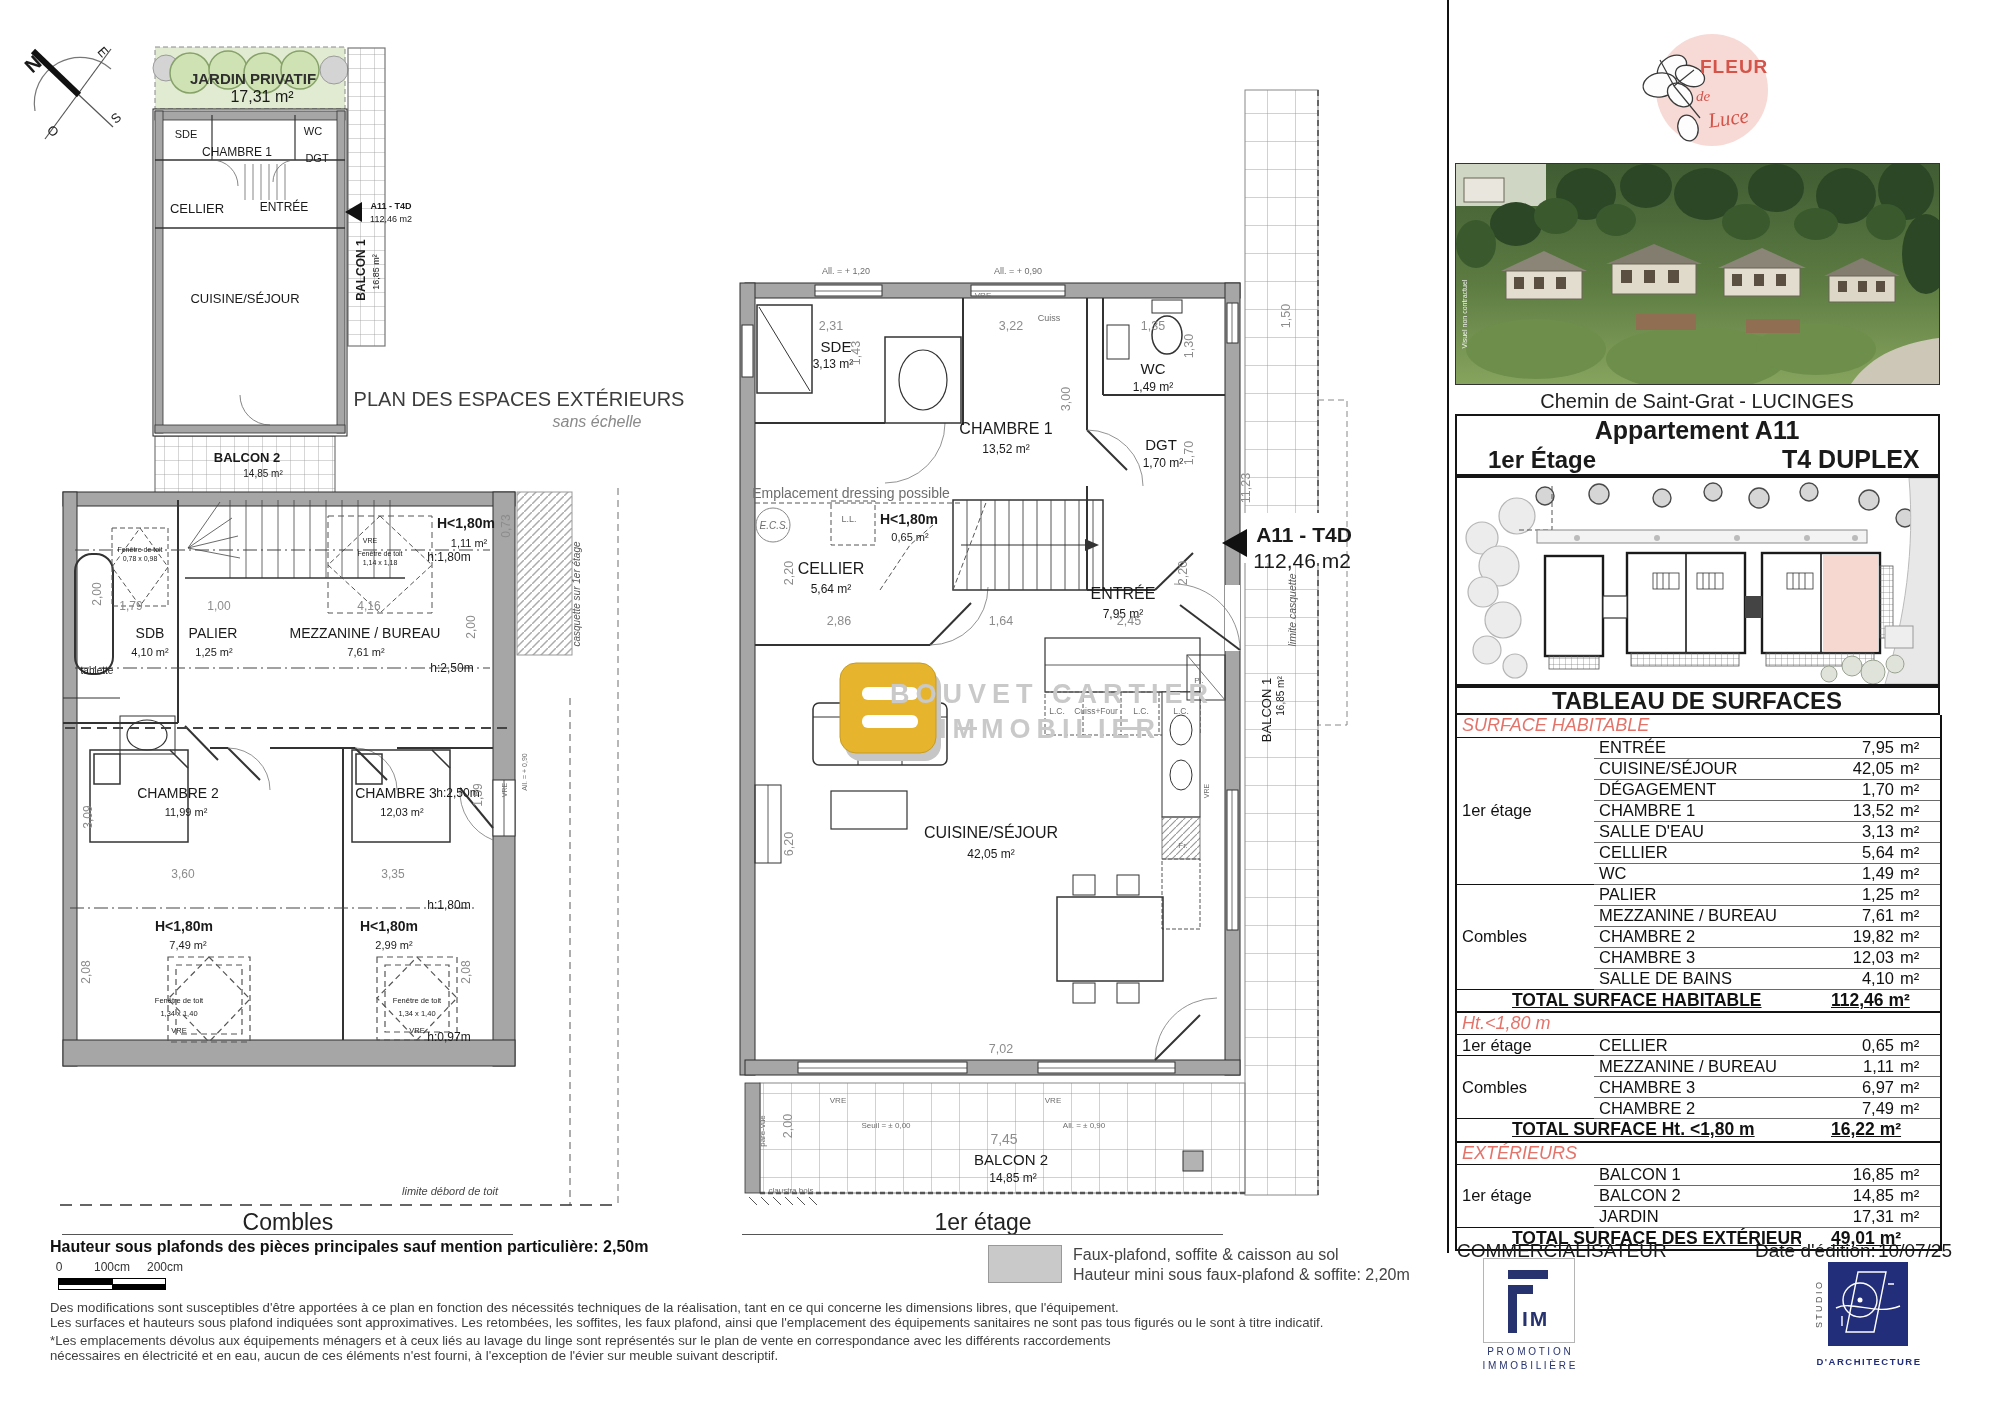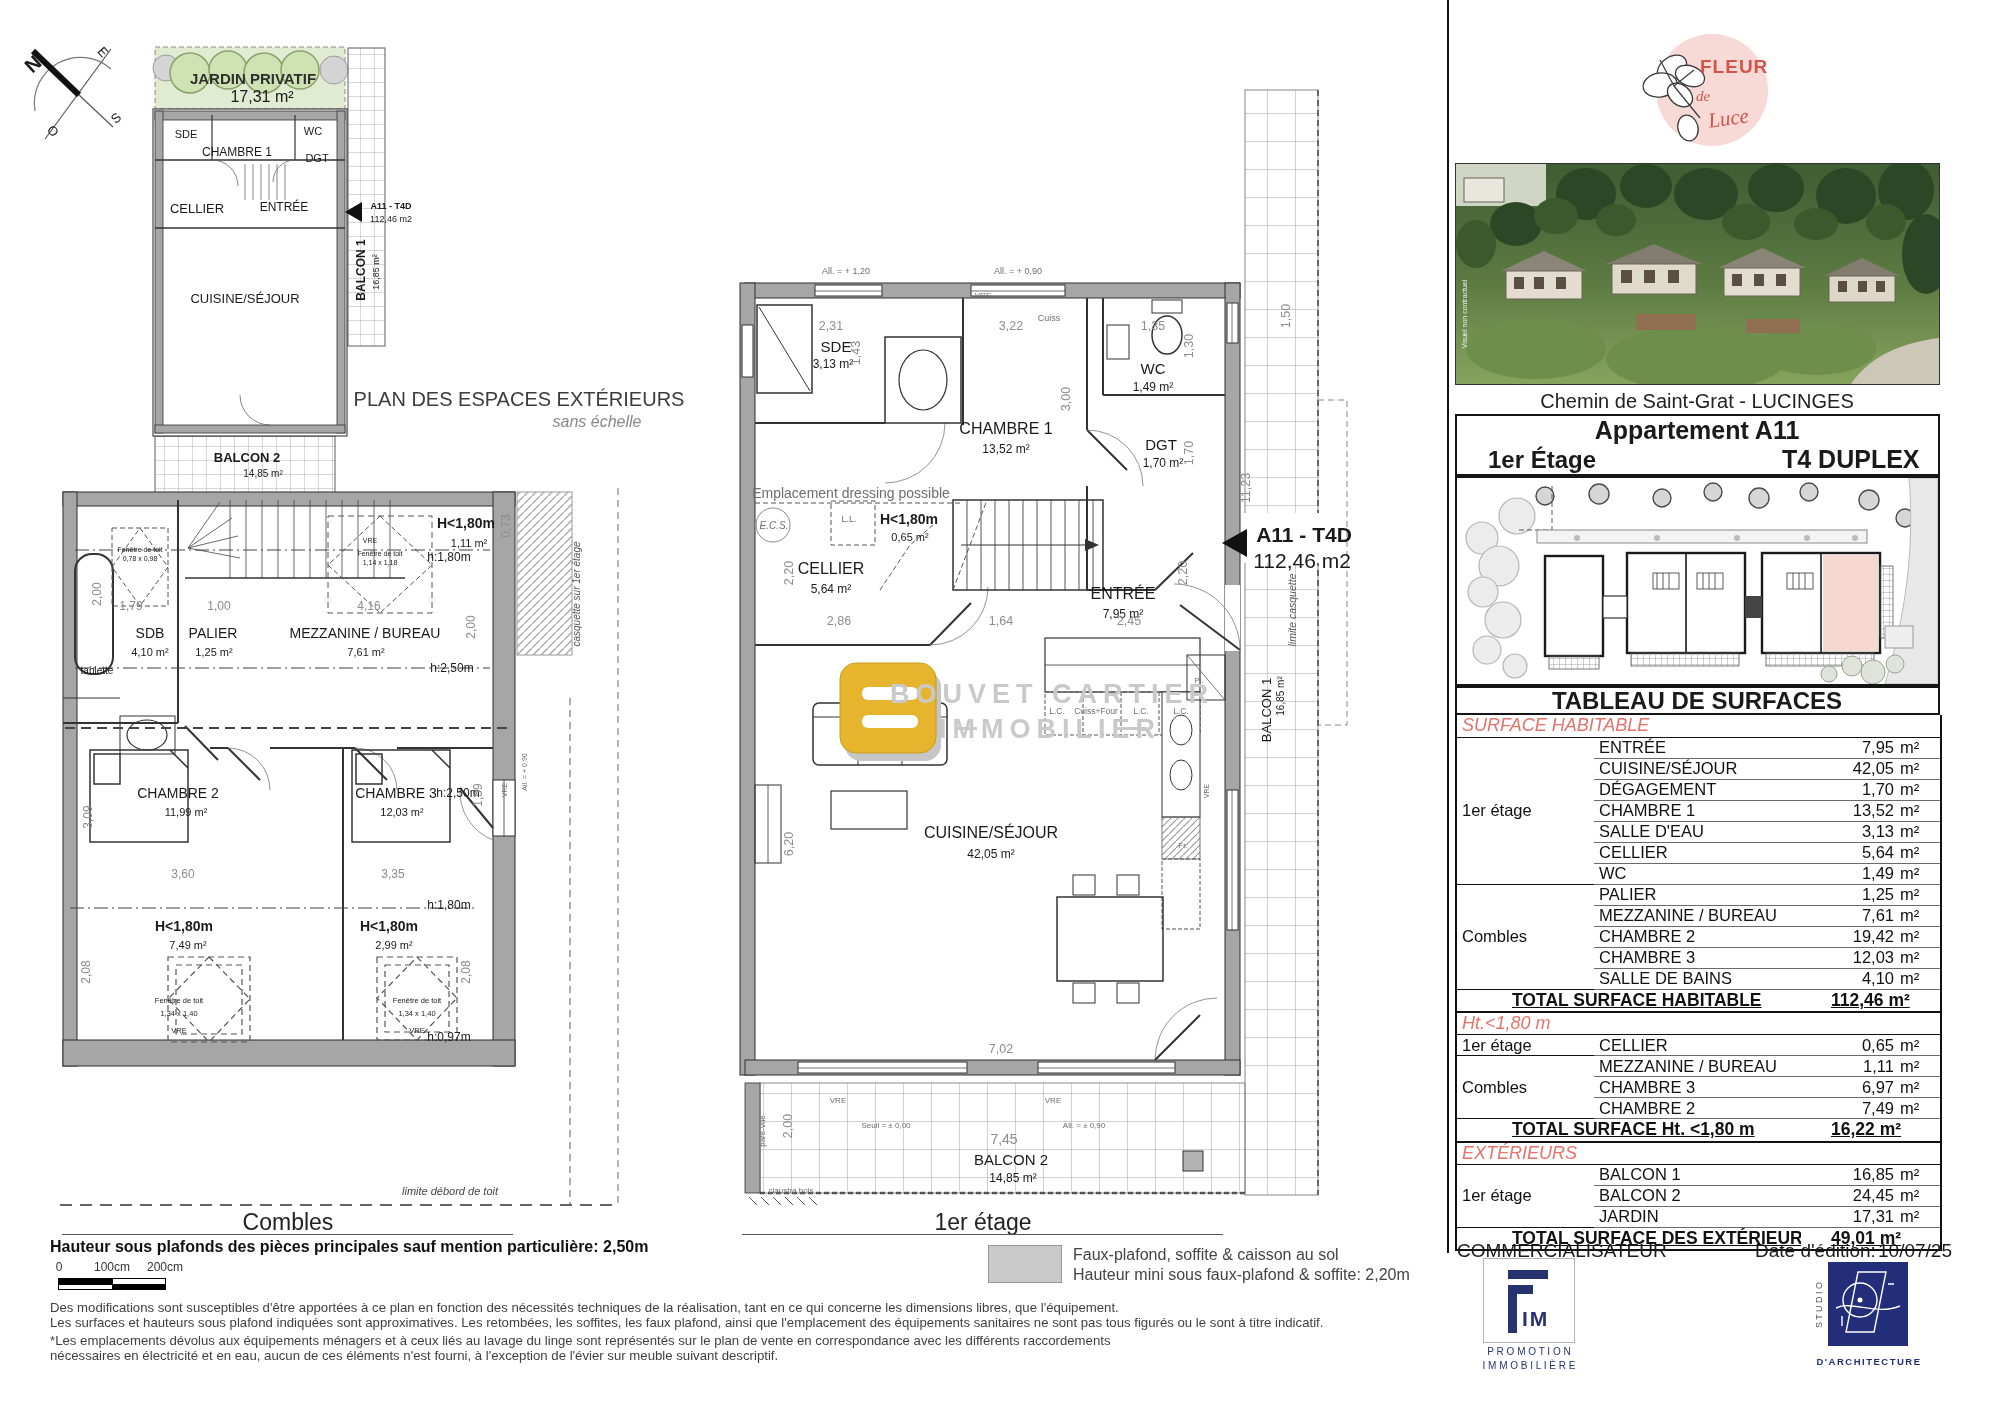--- a/index.html
+++ b/index.html
@@ -671,21 +671,21 @@
           <td class="v">1,25</td>
           <td class="u">m²</td>
         </tr>
 <tr class="r">
           <td class="n">MEZZANINE / BUREAU</td>
           <td class="v">7,61</td>
           <td class="u">m²</td>
         </tr>
 <tr class="r">
           <td class="n">CHAMBRE 2</td>
-          <td class="v">19,42</td>
+          <td class="v">19,82</td>
           <td class="u">m²</td>
         </tr>
 <tr class="r">
           <td class="n">CHAMBRE 3</td>
           <td class="v">12,03</td>
           <td class="u">m²</td>
         </tr>
 <tr class="r ge">
           <td class="n">SALLE DE BAINS</td>
           <td class="v">4,10</td>
@@ -728,21 +728,21 @@
           <td colspan="4">EXTÉRIEURS</td>
         </tr>
 <tr class="r">
           <td class="g" rowspan="3">1er étage</td>
           <td class="n">BALCON 1</td>
           <td class="v">16,85</td>
           <td class="u">m²</td>
         </tr>
 <tr class="r">
           <td class="n">BALCON 2</td>
-          <td class="v">24,45</td>
+          <td class="v">14,85</td>
           <td class="u">m²</td>
         </tr>
 <tr class="r ge">
           <td class="n">JARDIN</td>
           <td class="v">17,31</td>
           <td class="u">m²</td>
         </tr>
 <tr class="tot">
           <td colspan="2" class="tl">TOTAL SURFACE  DES EXTÉRIEURS</td>
           <td colspan="2" class="tv">49,01 m²</td>

